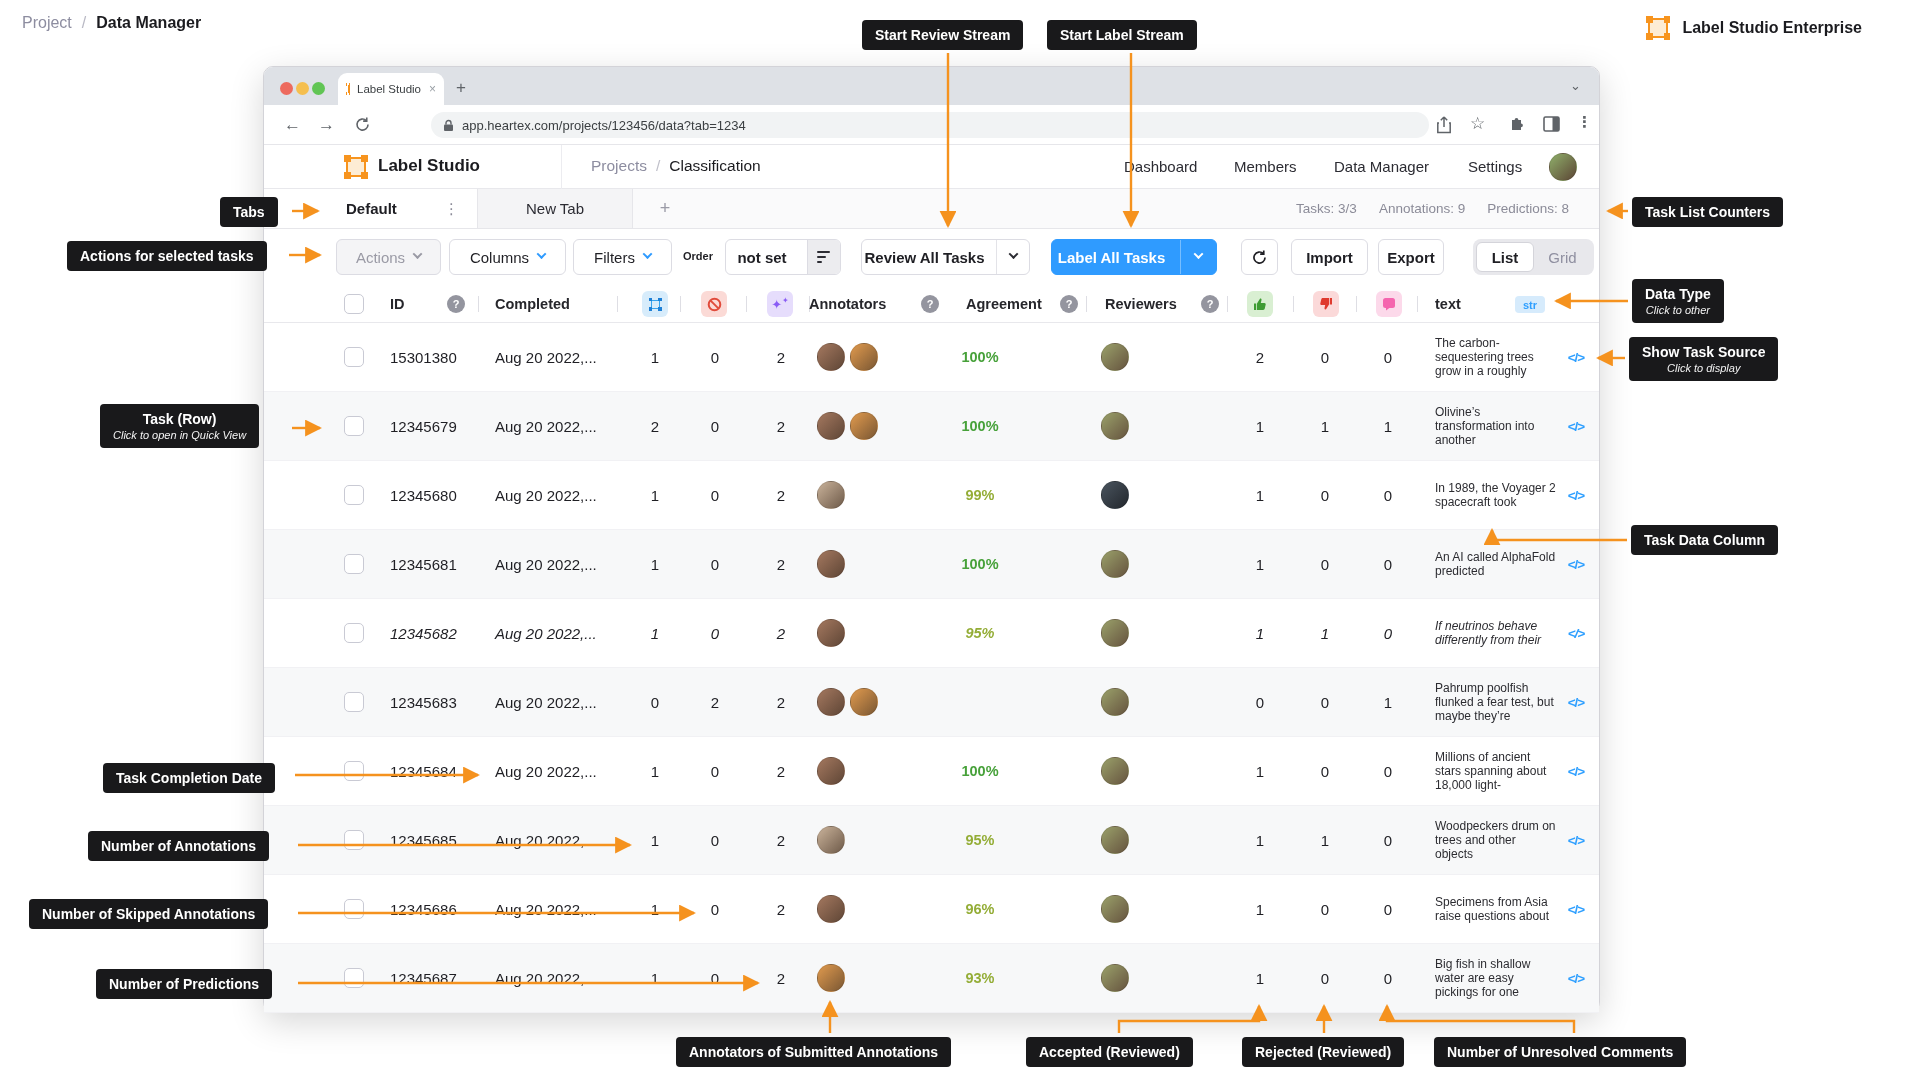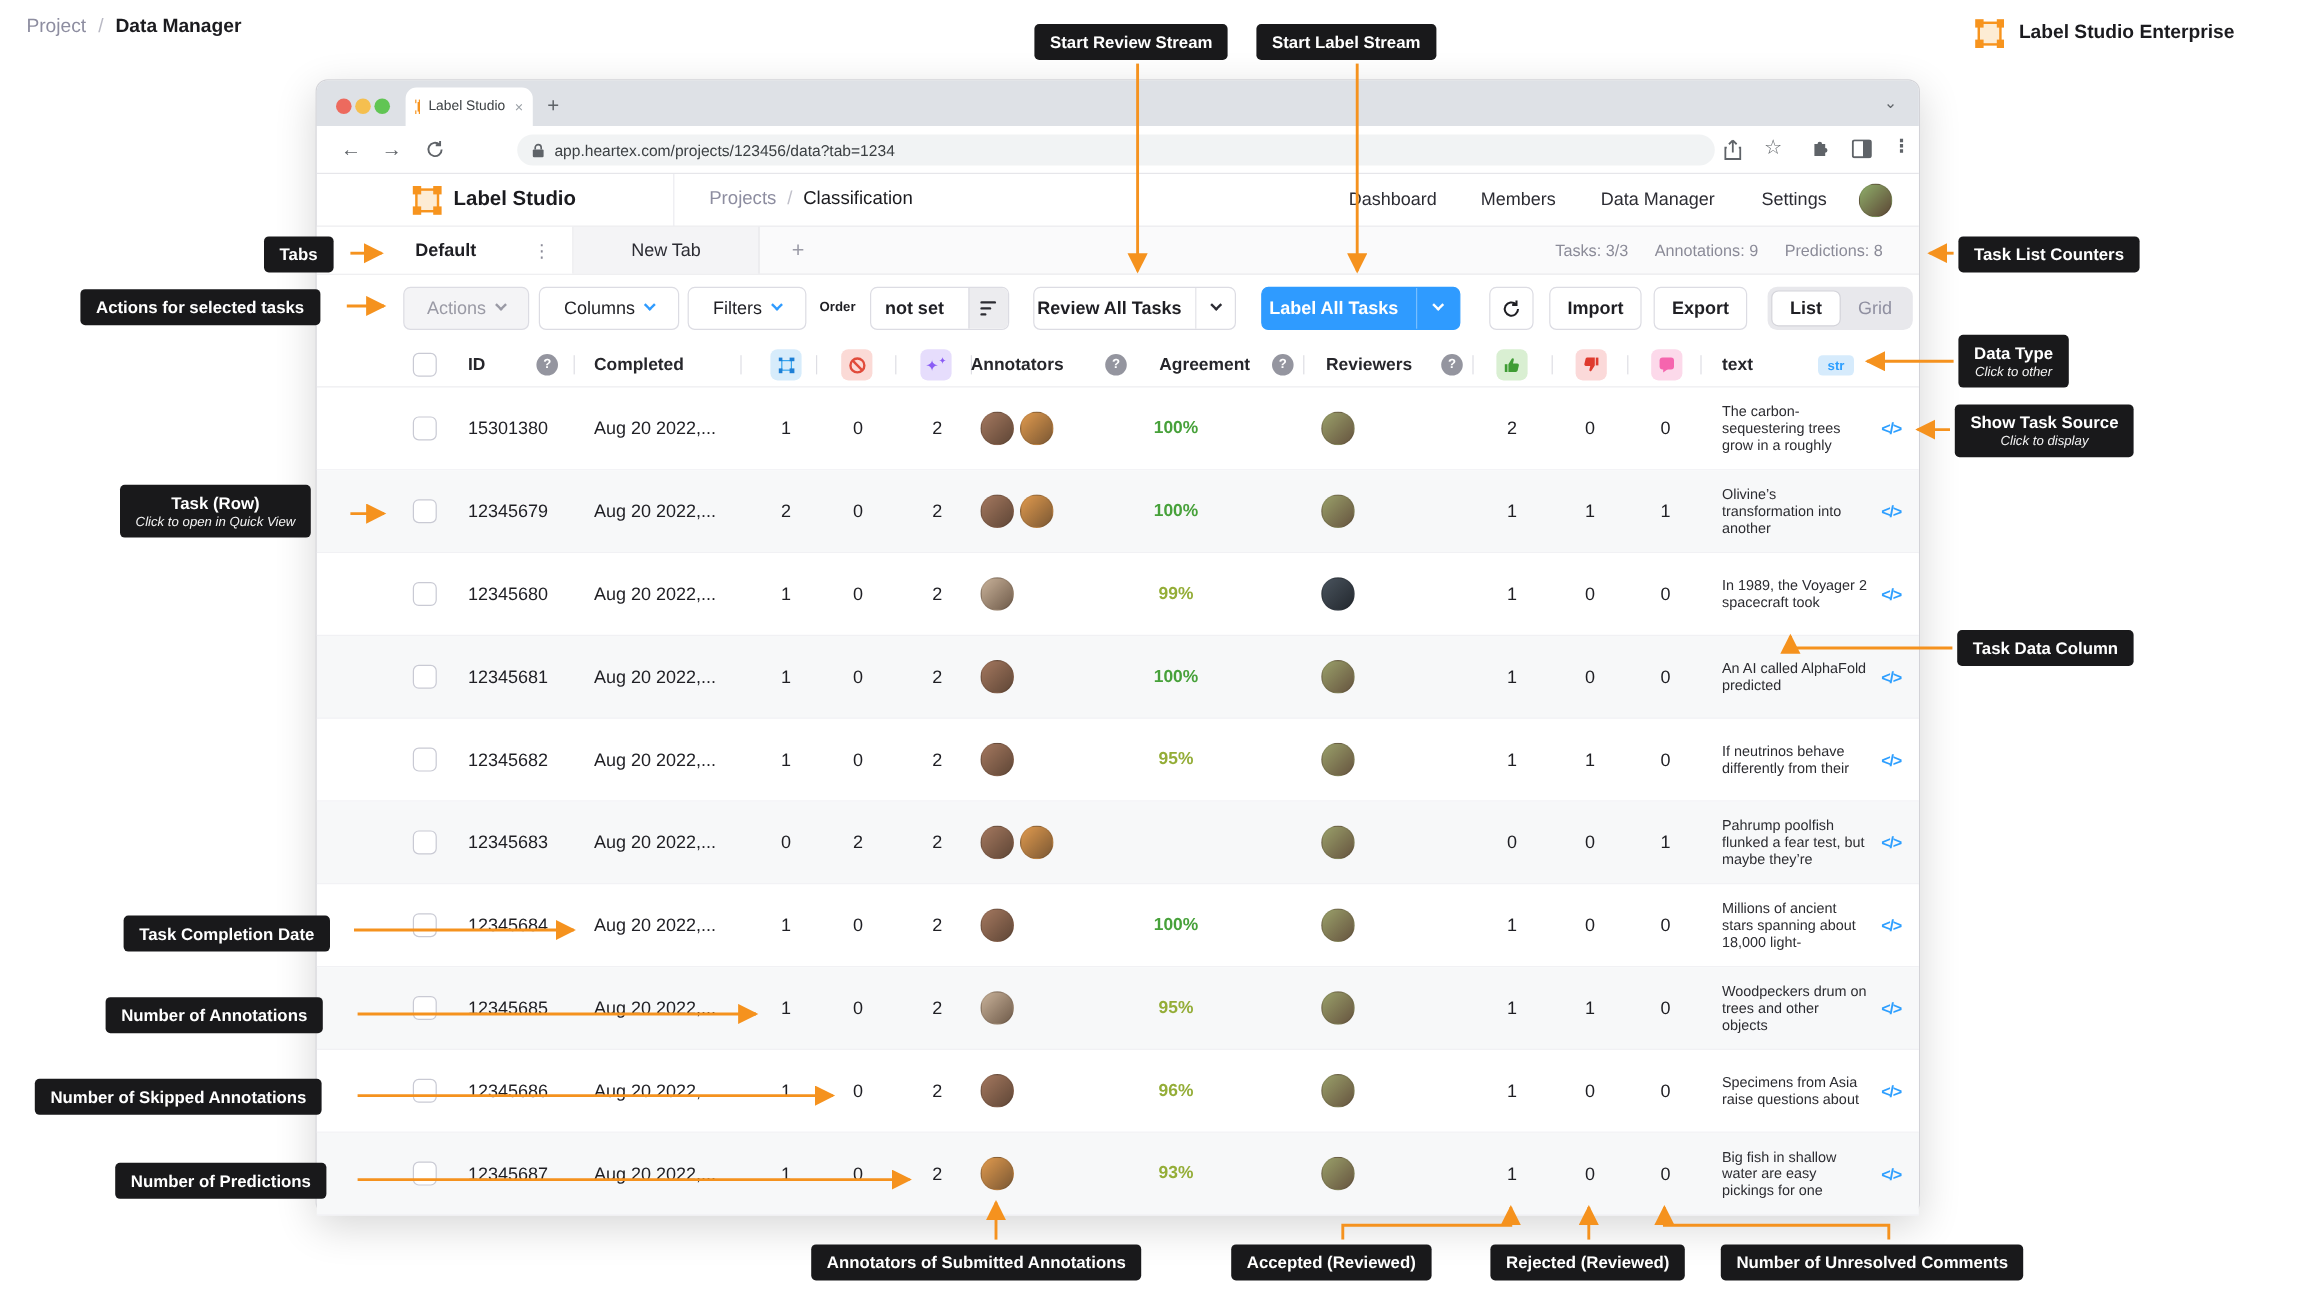--- a/index.html
+++ b/index.html
@@ -80,21 +80,21 @@
     display:flex; flex-direction:column; gap:3px; align-items:flex-start; justify-content:center; padding-left:9px; }
   .sort-line { height:2px; background:#2c2c33; border-radius:1px; }
   #btn-review { left:597px; width:169px; padding:0; font-weight:600; }
   #btn-review .rv-txt { flex:1; text-align:center; }
   #btn-review .rv-dd { width:33px; height:100%; border-left:1px solid #e3e3e8; display:flex; align-items:center; justify-content:center; }
   #btn-label { left:787px; width:166px; background:#2f9bff; border-color:#2f9bff; color:#fff; font-weight:600; padding:0; }
   #btn-label .lb-txt { flex:1; text-align:center; }
   #btn-label .lb-dd { width:36px; height:100%; border-left:1px solid rgba(255,255,255,.35); display:flex; align-items:center; justify-content:center; }
   #btn-refresh { left:977px; width:37px; }
   #btn-import { left:1027px; width:77px; font-weight:600; }
-  #btn-export { left:1114px; width:78px; font-weight:600; }
+  #btn-export { left:1114px; width:66px; font-weight:600; }
   #toggle-lg { position:absolute; left:1209px; top:10px; width:121px; height:36px; background:#e8e8ec;
     border-radius:8px; display:flex; align-items:center; padding:3px; }
   #toggle-list { flex:0 0 58px; height:30px; background:#fff; border:1px solid #d4d4da; border-radius:6px;
     display:flex; align-items:center; justify-content:center; font-size:15px; font-weight:700; color:#1f1f24; }
   #toggle-grid { flex:1; text-align:center; font-size:15px; color:#8f8fa0; }
 
   
   #thead { left:0; top:218px; width:100%; height:38px; background:#fff; border-bottom:1px solid #e8e8ec; }
   .hcell { position:absolute; top:0; height:100%; display:flex; align-items:center; font-size:14.5px; font-weight:700; color:#26262b; }
   .hdiv { position:absolute; top:11px; width:1px; height:16px; background:#dedee4; }
@@ -436,21 +436,21 @@
     <span class="cell c-agree high">100%</span>
     <span class="cell c-rev">
           <span class="av" style="background: linear-gradient(135deg, rgb(154, 160, 106), rgb(102, 84, 63));"></span>
         </span>
     <span class="cell c-acc">1</span>
     <span class="cell c-rej">0</span>
     <span class="cell c-com">0</span>
     <span class="cell c-text">An AI called AlphaFold predicted</span>
     <span class="cell c-code">&lt;/&gt;</span>
   </div>
-      <div class="trow" style="top: 276px;">
+      <div class="trow" style="top: 276px; font-style: italic;">
     <span class="cell c-check">
           <span class="checkbox"></span>
         </span>
     <span class="cell c-id">12345682</span>
     <span class="cell c-date">Aug 20 2022,...</span>
     <span class="cell c-n1">1</span>
     <span class="cell c-n2">0</span>
     <span class="cell c-n3">2</span>
     <span class="cell c-annot">
           <span class="av" style="background: linear-gradient(135deg, rgb(164, 120, 95), rgb(95, 70, 54));"></span>

